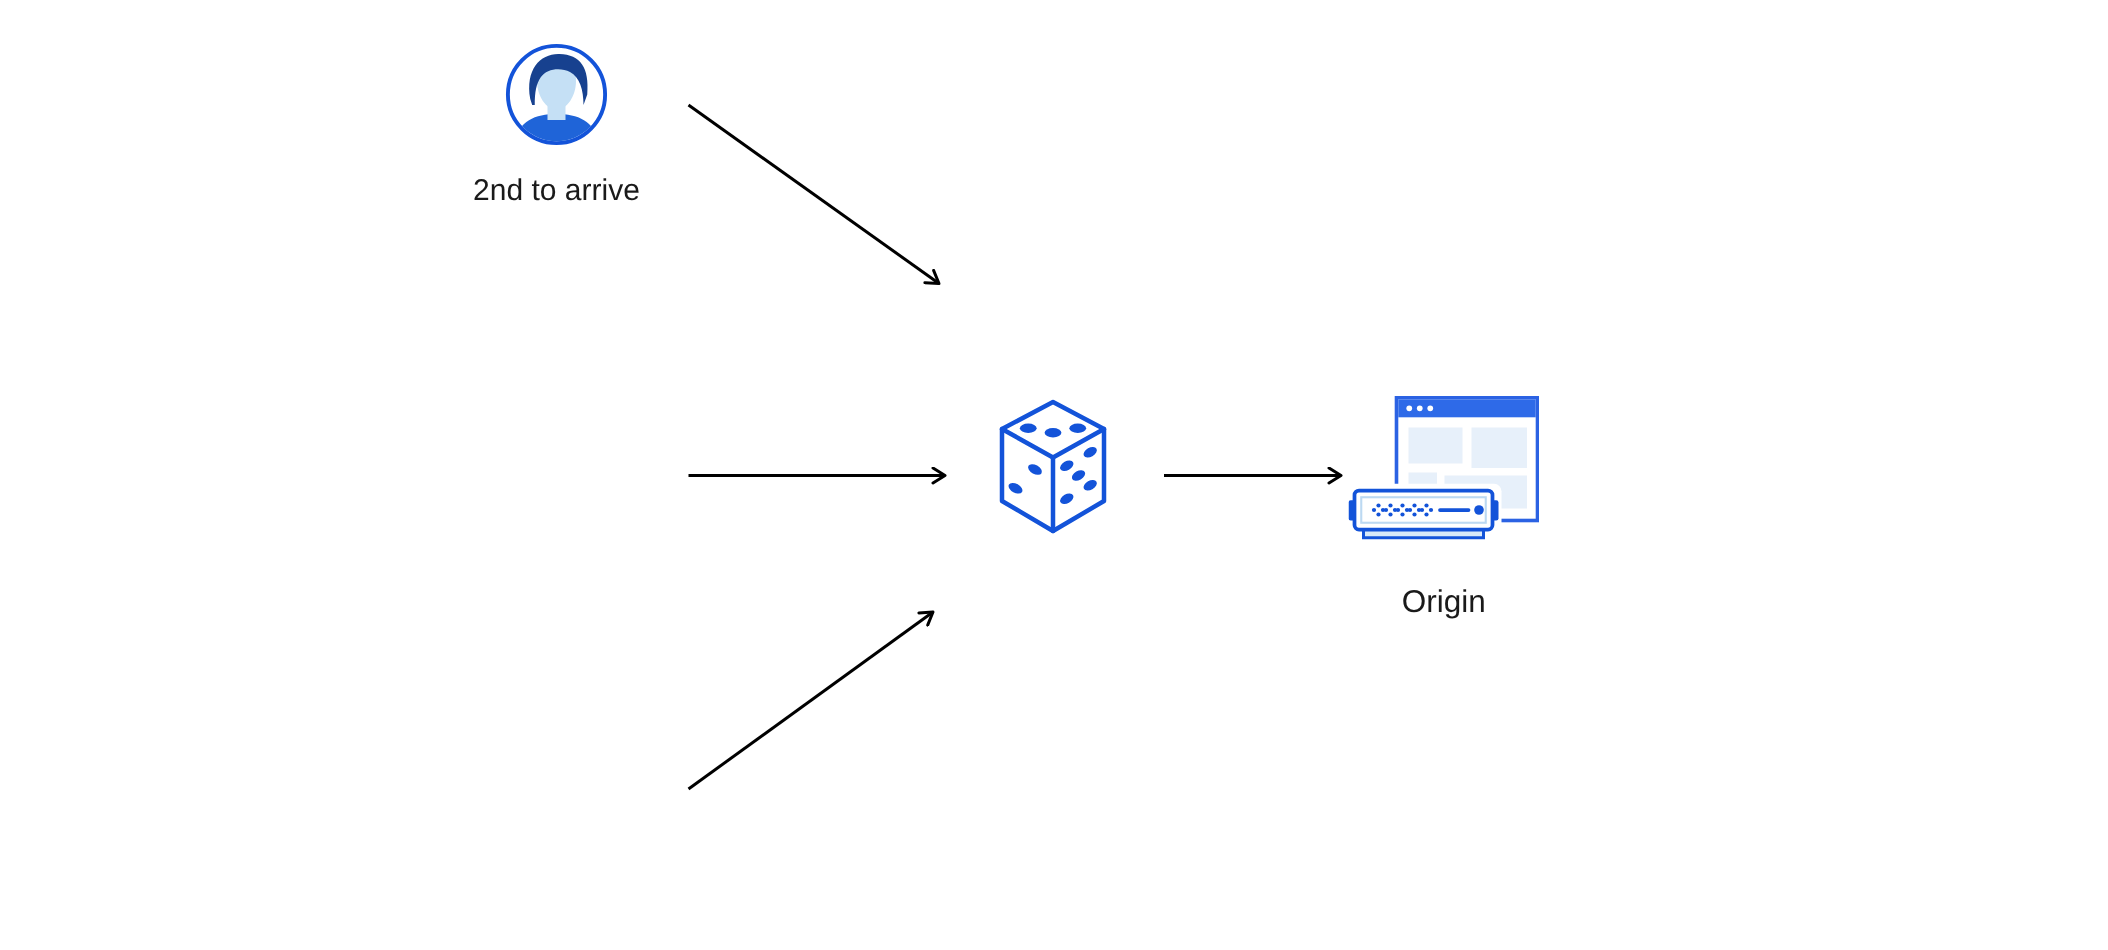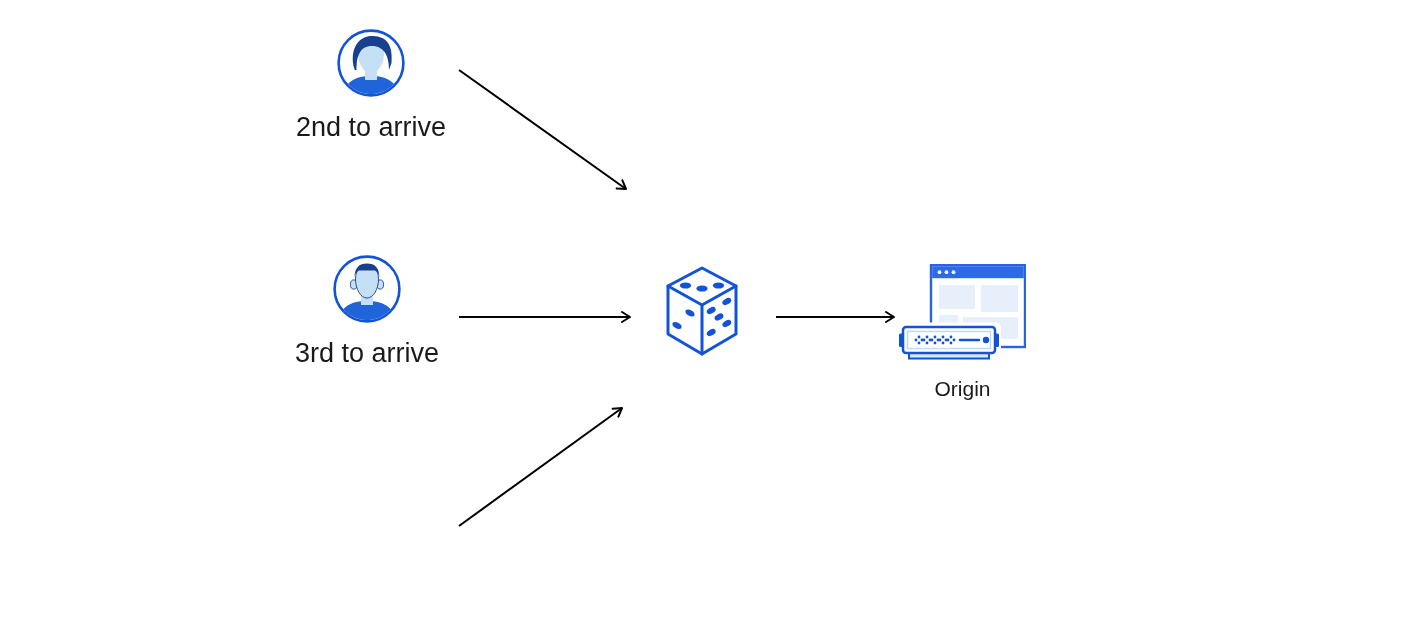--- a/index.html
+++ b/index.html
@@ -19,26 +19,26 @@
   body{background:var(--background);font-family:"Liberation Sans",sans-serif;}
   .canvas{
     position:relative;width:1405px;height:633px;background:var(--background);
     overflow:hidden;
   }
   .arrows{position:absolute;left:0;top:0;width:1405px;height:633px;pointer-events:none;}
   .node{position:absolute;display:flex;flex-direction:column;align-items:center;}
   .client{width:150px;}
   .client .avatar{width:70px;height:70px;}
   .node-label{
-    margin-top:17px;font-size:27px;line-height:24px;color:var(--label-color);
+    margin-top:17px;font-size:20px;line-height:24px;color:var(--label-color);
     white-space:nowrap;text-align:center;
   }
   .dice-node{left:662px;top:265px;width:80px;height:92px;}
   .origin-node{left:899px;top:264px;width:127px;}
-  .origin-node .origin-label{margin-top:15px;font-size:21px;}
+  .origin-node .origin-label{margin-top:28px;font-size:21px;}
 </style>
 </head>
 <body>
 
 <div class="canvas">
 
   <svg class="arrows" viewBox="0 0 1405 633" xmlns="http://www.w3.org/2000/svg">
     <defs>
       <marker id="chev" markerWidth="12" markerHeight="12" refX="10" refY="6" orient="auto" markerUnits="userSpaceOnUse">
         <path d="M2,1 L10,6 L2,11" fill="none" style="stroke:var(--arrow-black,#000)" stroke-width="2" stroke-linecap="round" stroke-linejoin="round"></path>
@@ -61,39 +61,20 @@
       <g clip-path="url(#capA)">
         <path d="M7,72 C7,54 19,48 35,48 C51,48 63,54 63,72 Z" style="fill:var(--shirt-blue,#1f64d8)"></path>
         <path d="M29,39 L41,39 L41,52 L29,52 Z" style="fill:var(--face-blue,#c5e0f5)"></path>
         <path d="M22,26 C22,15 28,11.5 35,11.5 C42,11.5 48,15 48,26 C48,36 42,45 35,45 C28,45 22,36 22,26 Z" style="fill:var(--face-blue,#c5e0f5)"></path>
         <path d="M17.5,38 C14,18 24.5,7.5 37,8 C51,8.5 57,17 55.5,35 L53,42 C53,32 50.5,23.5 44,20 C38,16.8 28.5,17.5 24.5,23.5 C21.6,27.8 20.5,33 20.5,42 L18.8,42 Z" style="fill:var(--navy,#17418f)"></path>
       </g>
     </svg>
     <div class="node-label">2nd to arrive</div>
   </div>
 
-  <div class="node client" style="left:292px;top:254px">
-    <svg class="avatar" viewBox="0 0 70 70" xmlns="http://www.w3.org/2000/svg">
-      <defs>
-          <clipPath id="capB">
-            <circle cx="35" cy="35" r="31.2"></circle>
-          </clipPath>
-        </defs>
-      <circle cx="35" cy="35" r="32.4" fill="#fff" style="stroke:var(--icon-blue,#1353d9)" stroke-width="2.6"></circle>
-      <g clip-path="url(#capB)">
-        <path d="M6,72 C6,53 19,47 35,47 C51,47 64,53 64,72 Z" style="fill:var(--shirt-blue,#1f64d8)"></path>
-        <path d="M29,38 L41,38 L41,51 L29,51 Z" style="fill:var(--face-blue,#c5e0f5)" stroke-width="0.8"></path>
-        <ellipse cx="21.8" cy="30.5" rx="3.4" ry="4.6" style="fill:var(--face-blue,#c5e0f5);stroke:var(--navy,#17418f)" stroke-width="0.9"></ellipse>
-        <ellipse cx="48.2" cy="30.5" rx="3.4" ry="4.6" style="fill:var(--face-blue,#c5e0f5);stroke:var(--navy,#17418f)" stroke-width="0.9"></ellipse>
-        <path d="M23.5,25 C23.5,15.5 28.5,12.5 35,12.5 C41.5,12.5 46.5,15.5 46.5,25 C46.5,35 41.5,44 35,44 C28.5,44 23.5,35 23.5,25 Z" style="fill:var(--face-blue,#c5e0f5);stroke:var(--navy,#17418f)" stroke-width="0.9"></path>
-        <path d="M22.5,24.5 C22.5,13.5 27,9.5 35,9.5 C43,9.5 47.5,13.5 47.5,24.5 C47.5,20.5 45.5,17.5 43,16.5 L27,16.5 C24.5,17.5 22.5,20.5 22.5,24.5 Z" style="fill:var(--navy,#17418f)"></path>
-      </g>
-    </svg>
-    <div class="node-label">3rd to arrive</div>
-  </div>
 
 
   <div class="node dice-node">
     <svg viewBox="0 0 80 92" width="80" height="92" xmlns="http://www.w3.org/2000/svg">
       <g style="stroke:var(--icon-blue,#1353d9)" stroke-width="3" fill="#fff" stroke-linejoin="round" stroke-linecap="round">
         <path d="M40,3 L74,21 L74,69 L40,89 L6,69 L6,21 Z"></path>
         <path d="M6,21 L40,40 L74,21" fill="none"></path>
         <path d="M40,40 L40,89" fill="none"></path>
       </g>
       <g style="fill:var(--icon-blue,#1353d9)">

